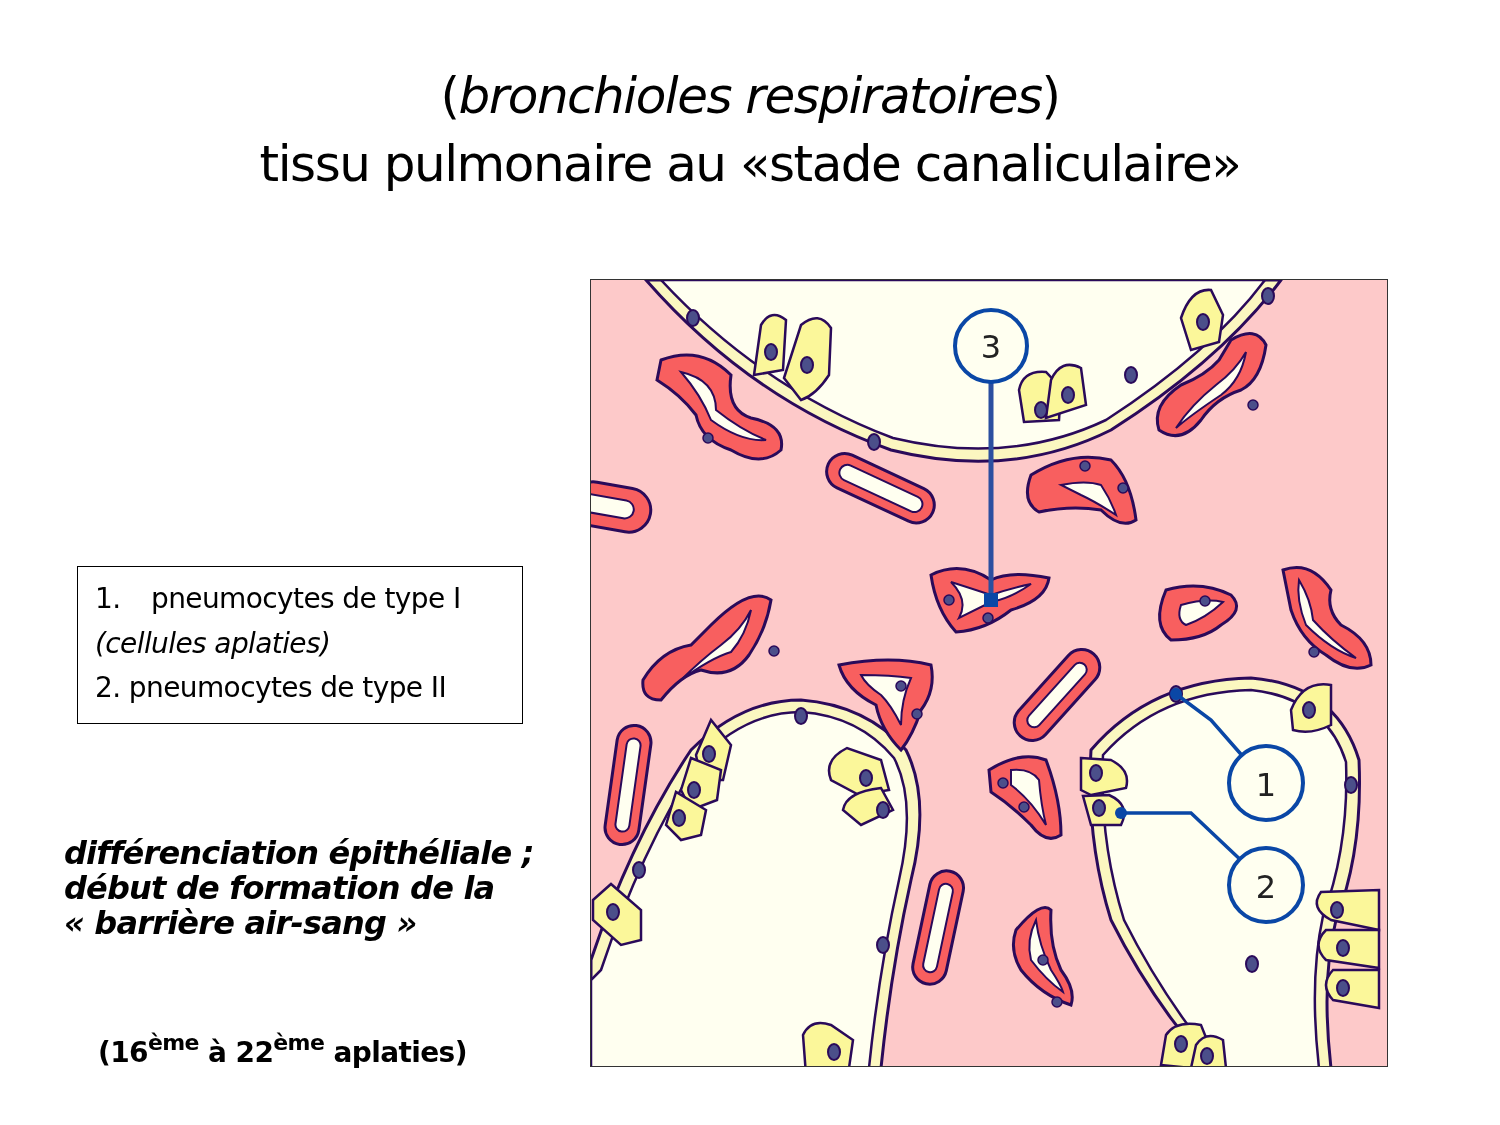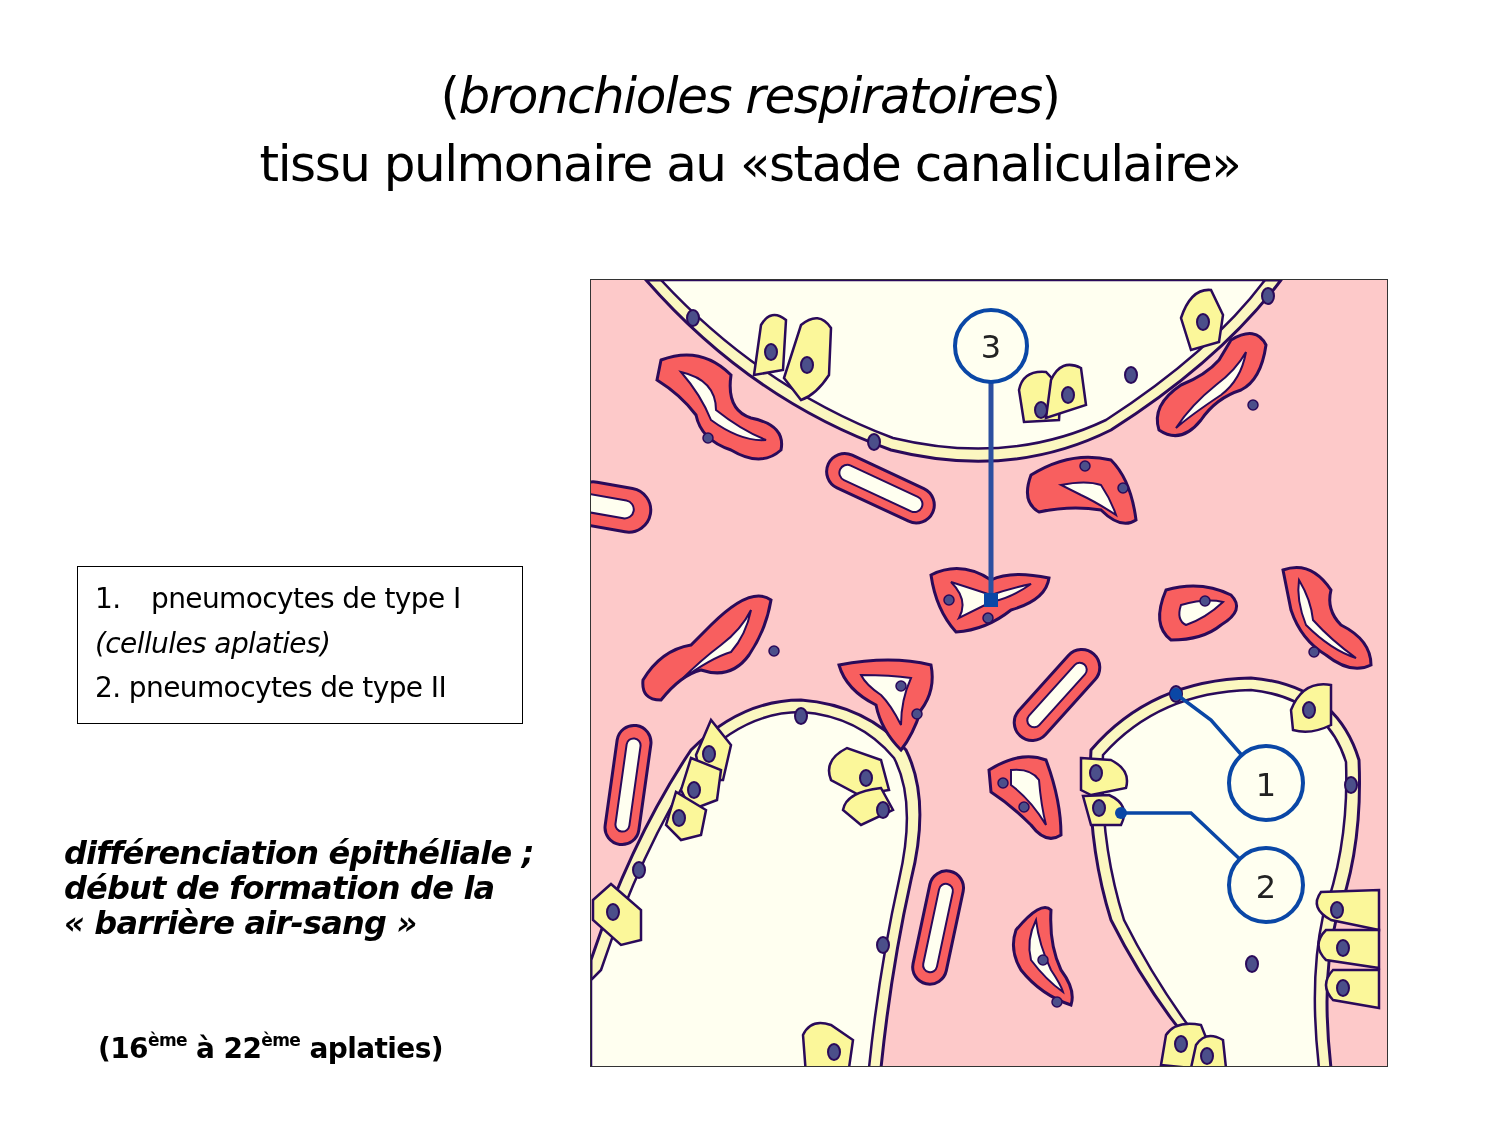--- a/index.html
+++ b/index.html
@@ -24,21 +24,21 @@
     .legend-box .sub { font-style: italic; text-align: left; padding-right: 4px; }
     .desc {
       position: absolute; left: 64px; top: 800px; width: 470px;
       font-size: 32px; line-height: 35px; font-weight: bold; font-style: italic;
       font-family: "DejaVu Sans", "Liberation Sans", sans-serif; letter-spacing: -0.8px; margin-top: 36px;
     }
     .period {
       position: absolute; left: 98px; top: 1030px; font-size: 28px; font-weight: bold;
       font-family: "DejaVu Sans", "Liberation Sans", sans-serif; letter-spacing: -0.6px;
     }
-    .period sup { font-size: 17px; vertical-align: 12px; }
+    .period sup { font-size: 22px; vertical-align: 12px; }
     .diagram {
       position: absolute; left: 590px; top: 279px; width: 798px; height: 788px;
       border: 1.5px solid #333; box-sizing: border-box; overflow: hidden; background: #fdc9c9;
     }
     .diagram svg { display: block; }
   </style>
 </head>
 <body>
 
 <div class="title">

